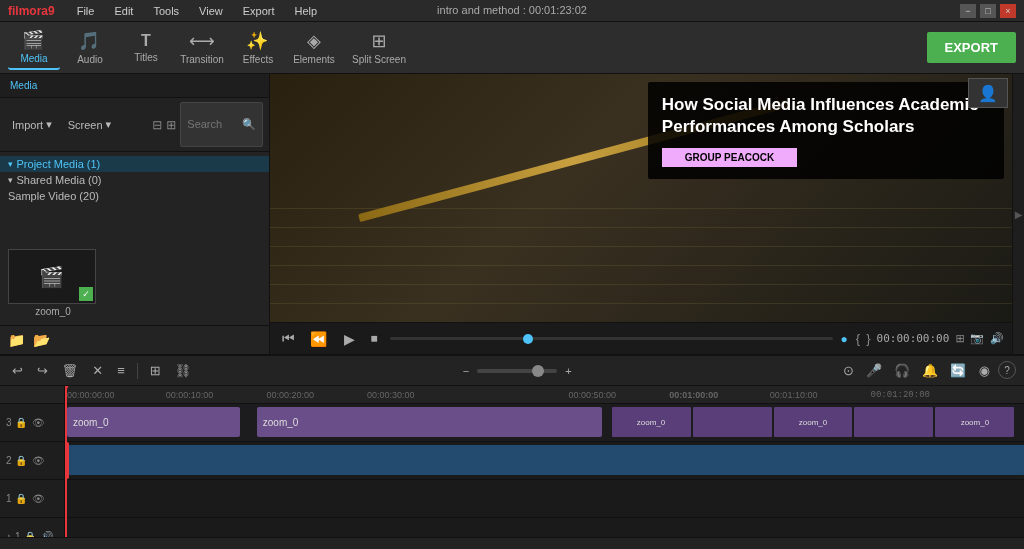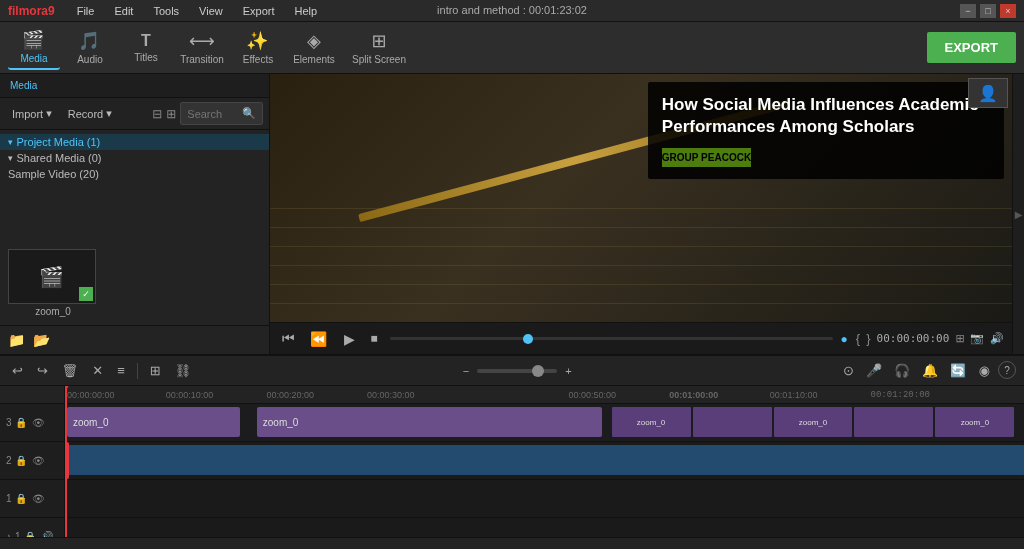--- a/index.html
+++ b/index.html
@@ -24,21 +24,21 @@
     #main { display: flex; height: calc(549px - 22px - 52px - 195px); }
 
     
     #left-panel { width: 270px; background: #232323; border-right: 1px solid #111; display: flex; flex-direction: column; }
     #panel-header { display: flex; align-items: center; padding: 4px 6px; background: #1e1e1e; border-bottom: 1px solid #111; gap: 6px; }
     .panel-tab { color: #aaa; font-size: 10px; padding: 2px 4px; cursor: pointer; border-radius: 2px; }
     .panel-tab.active { color: #4fc3f7; }
     #panel-toolbar { display: flex; align-items: center; padding: 4px 6px; background: #222; border-bottom: 1px solid #111; gap: 4px; }
     .panel-btn { display: flex; align-items: center; gap: 3px; color: #bbb; font-size: 11px; padding: 2px 6px; cursor: pointer; border-radius: 2px; }
     .panel-filter { margin-left: auto; display: flex; gap: 4px; align-items: center; }
-    .search-box { display: flex; align-items: center; background: #333; border: 1px solid #444; border-radius: 2px; padding: 4px 6px; }
+    .search-box { display: flex; align-items: flex-start; background: #333; border: 1px solid #444; border-radius: 2px; padding: 15px 6px; }
     .search-box input { background: none; border: none; color: #ccc; font-size: 11px; width: 60px; outline: none; }
 
     
     #media-tree { padding: 4px 0; flex: 1; overflow-y: auto; }
     .tree-item { display: flex; align-items: center; padding: 2px 8px; cursor: pointer; font-size: 11px; color: #bbb; }
     .tree-item.selected { background: #1a3a4a; color: #4fc3f7; }
     .tree-arrow { margin-right: 4px; font-size: 9px; }
     .tree-indent { margin-left: 16px; }
 
     
@@ -150,21 +150,21 @@
   <div id="left-panel">
     <div id="panel-header">
       <span class="panel-tab active">Media</span>
     </div>
     <div id="panel-toolbar">
       <div class="panel-btn">
         <span>Import</span>
         <span>▾</span>
       </div>
       <div class="panel-btn">
-        <span>Record</span>
+        <span>Screen</span>
         <span>▾</span>
       </div>
       <div class="panel-filter">
         <span style="color:#888;font-size:12px;">⊟</span>
         <span style="color:#888;font-size:12px;">⊞</span>
         <div class="search-box">
           <input type="text" style="width: 55px;" placeholder="Search">
           <span style="color:#888;font-size:11px;">🔍</span>
         </div>
       </div>
@@ -206,21 +206,21 @@
       <div style="width:100%;height:100%;background:#222;position:relative;overflow:hidden;">
 
         <div style="position:absolute;inset:0;background:linear-gradient(135deg,#2a2010 0%,#3a3020 40%,#1a1a15 100%);"></div>
 
         <div style="position:absolute;bottom:0;left:0;right:0;height:50%;background:repeating-linear-gradient(0deg,transparent,transparent 18px,rgba(180,160,80,0.15) 18px,rgba(180,160,80,0.15) 19px);"></div>
 
         <div style="position:absolute;right:30%;top:10%;width:60%;height:8px;background:linear-gradient(90deg,#8B6914,#c8a040,#8B6914);transform:rotate(-15deg);transform-origin:right center;border-radius:2px;"></div>
 
         <div style="position:absolute;right:8px;top:8px;width:48%;background:rgba(0,0,0,0.85);padding:12px 14px;border-radius:2px;">
           <div style="color:white;font-size:17px;font-weight:bold;line-height:1.3;">How Social Media Influences Academic Performances Among Scholars</div>
-          <div style="background:#4d7c0f;color:#000;font-size:10px;font-weight:bold;padding:4px 0;margin-top:10px;display:inline-block;">GROUP PEACOCK</div>
+          <div style="background:#f0abfc;color:#000;font-size:10px;font-weight:bold;padding:4px 23px;margin-top:10px;display:inline-block;">GROUP PEACOCK</div>
         </div>
 
         <div style="position:absolute;top:4px;right:4px;width:40px;height:30px;background:#333;border:1px solid #555;display:flex;align-items:center;justify-content:center;">
           <span style="font-size:16px;">👤</span>
         </div>
       </div>
     </div>
     <div id="preview-controls">
       <button class="ctrl-btn">⏮</button>
       <button class="ctrl-btn">⏪</button>

